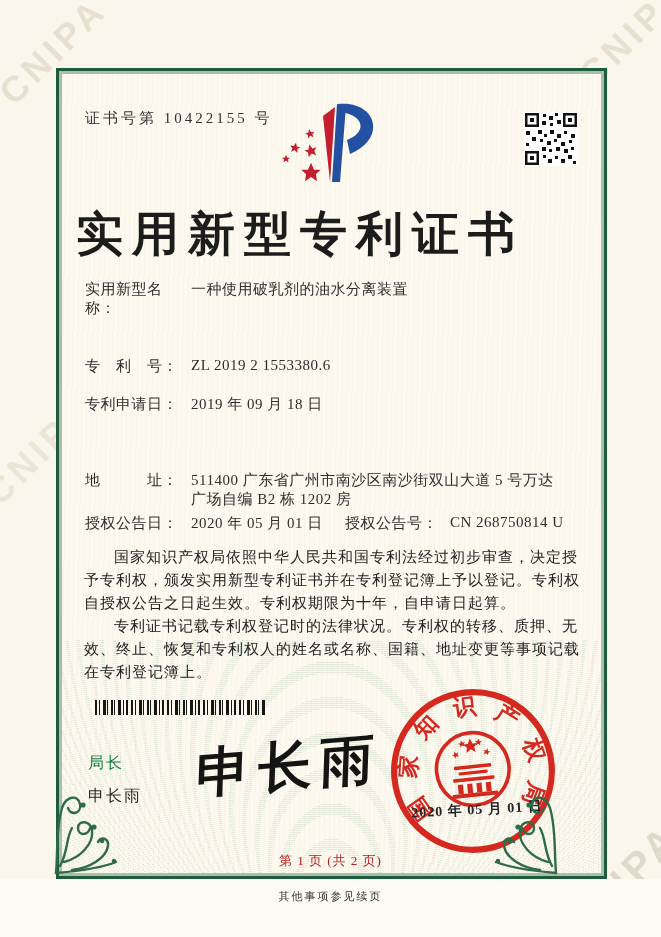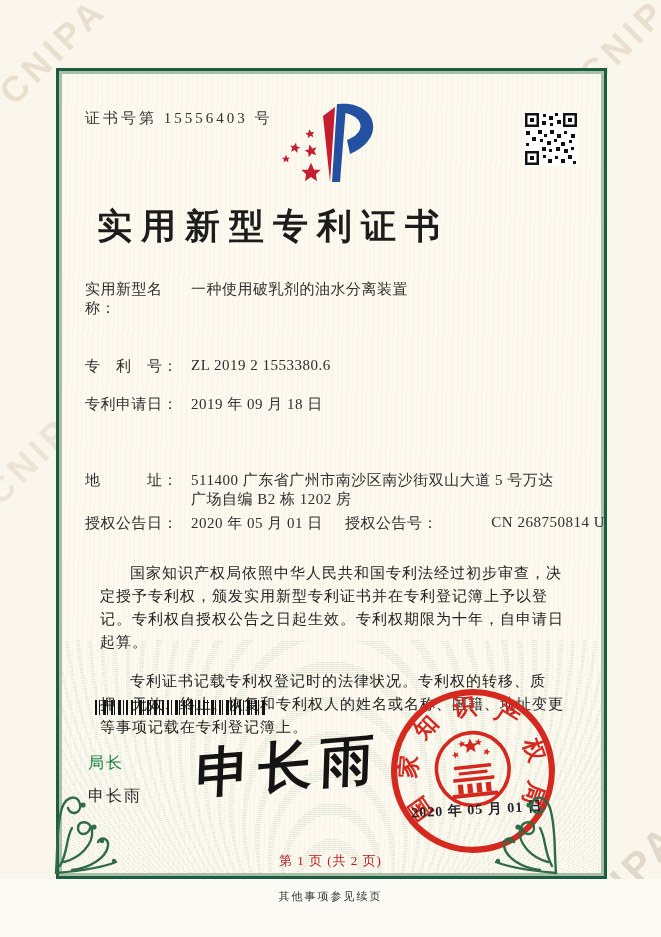--- a/index.html
+++ b/index.html
@@ -40,35 +40,35 @@
     position:absolute;left:62px;top:640px;width:539px;height:233px;z-index:3;
     background:repeating-radial-gradient(120% 90% at 50% 130%,rgba(130,170,130,0.18) 0 1px,transparent 1px 6px);
     pointer-events:none;
   }
   .content{position:absolute;left:0;top:0;width:661px;height:937px;z-index:5;}
   .cert-no{position:absolute;left:85px;top:109px;font-size:15px;letter-spacing:3px;color:#333;}
   .logo{position:absolute;left:276px;top:94px;width:110px;height:100px;}
   .qr{position:absolute;left:524px;top:112px;width:54px;height:54px;background:#fff;}
   .title{
     position:absolute;left:0;top:203px;width:546px;text-align:center;
-    font-size:35px;font-weight:700;letter-spacing:9px;color:#1c1c1c;
+    font-size:47px;font-weight:700;letter-spacing:9px;color:#1c1c1c;padding-left:27px;
   }
   .row{position:absolute;left:85px;display:flex;font-size:15px;letter-spacing:0.5px;color:#2e2e2e;font-family:Liberation Serif, serif;}
   .row .lbl{width:106px;flex:0 0 106px;}
   .row .val{width:390px;}
   .r0{top:280px}.r1{top:319px}.r2{top:357px}.r3{top:395px}.r4{top:433px}
   .r5{top:471px}
   .r6{top:514px}
-  .pair2{position:absolute;left:260px;top:0;display:flex;width:260px;justify-content:space-between;}
+  .pair2{position:absolute;left:260px;top:0;display:flex;width:260px;}
   .pair2 .lbl{width:105px;flex:0 0 105px;}
   .paras{
     position:absolute;left:84px;top:546px;width:498px;
     font-size:15px;line-height:23px;letter-spacing:1px;color:#222;
   }
-  .paras p{margin:16px;text-indent:2em;}
+  .paras p{margin:0;text-indent:2em;}
   .barcode{
     position:absolute;left:95px;top:700px;width:170px;height:15px;
     background:repeating-linear-gradient(90deg,
       #151515 0 2px,transparent 2px 4px,
       #151515 4px 5px,transparent 5px 8px,
       #151515 8px 11px,transparent 11px 12px,
       #151515 12px 13px,transparent 13px 16px,
       #151515 16px 18px,transparent 18px 19px,
       #151515 19px 20px,transparent 20px 23px,
       #151515 23px 26px,transparent 26px 28px,
@@ -106,21 +106,21 @@
   <span class="wm wm4">CNIPA</span>
   <span class="wm wm5">CNIPA</span>
   <span class="wm wm6">CNIPA</span>
 
   <div class="frame"></div>
   <div class="texture"></div>
   <div class="guilloche"></div>
 
   <div class="content">
 
-    <div class="cert-no">证书号第 15556403 号</div>
+    <div class="cert-no">证书号第 10422155 号</div>
 
     <div class="logo">
       <svg width="110" height="100" viewBox="0 0 110 100">
         <defs>
           <path id="lstar" d="M0 -6 L1.8 -1.9 L5.7 -1.9 L2.9 0.7 L3.5 4.9 L0 2.3 L-3.5 4.9 L-2.9 0.7 L-5.7 -1.9 L-1.8 -1.9 Z"></path>
         </defs>
         <path d="M47 22 L59 13 L54 88 Z" fill="#c41e2f"></path>
         <path d="M61 10 L70 12 L64 88 L56 88 Z" fill="#2350a0"></path>
         <path d="M62 10 C 100 6 112 44 74 60 L71 46 C 92 38 88 20 63 18 Z" fill="#2350a0"></path>
         <g fill="#c41e2f">

